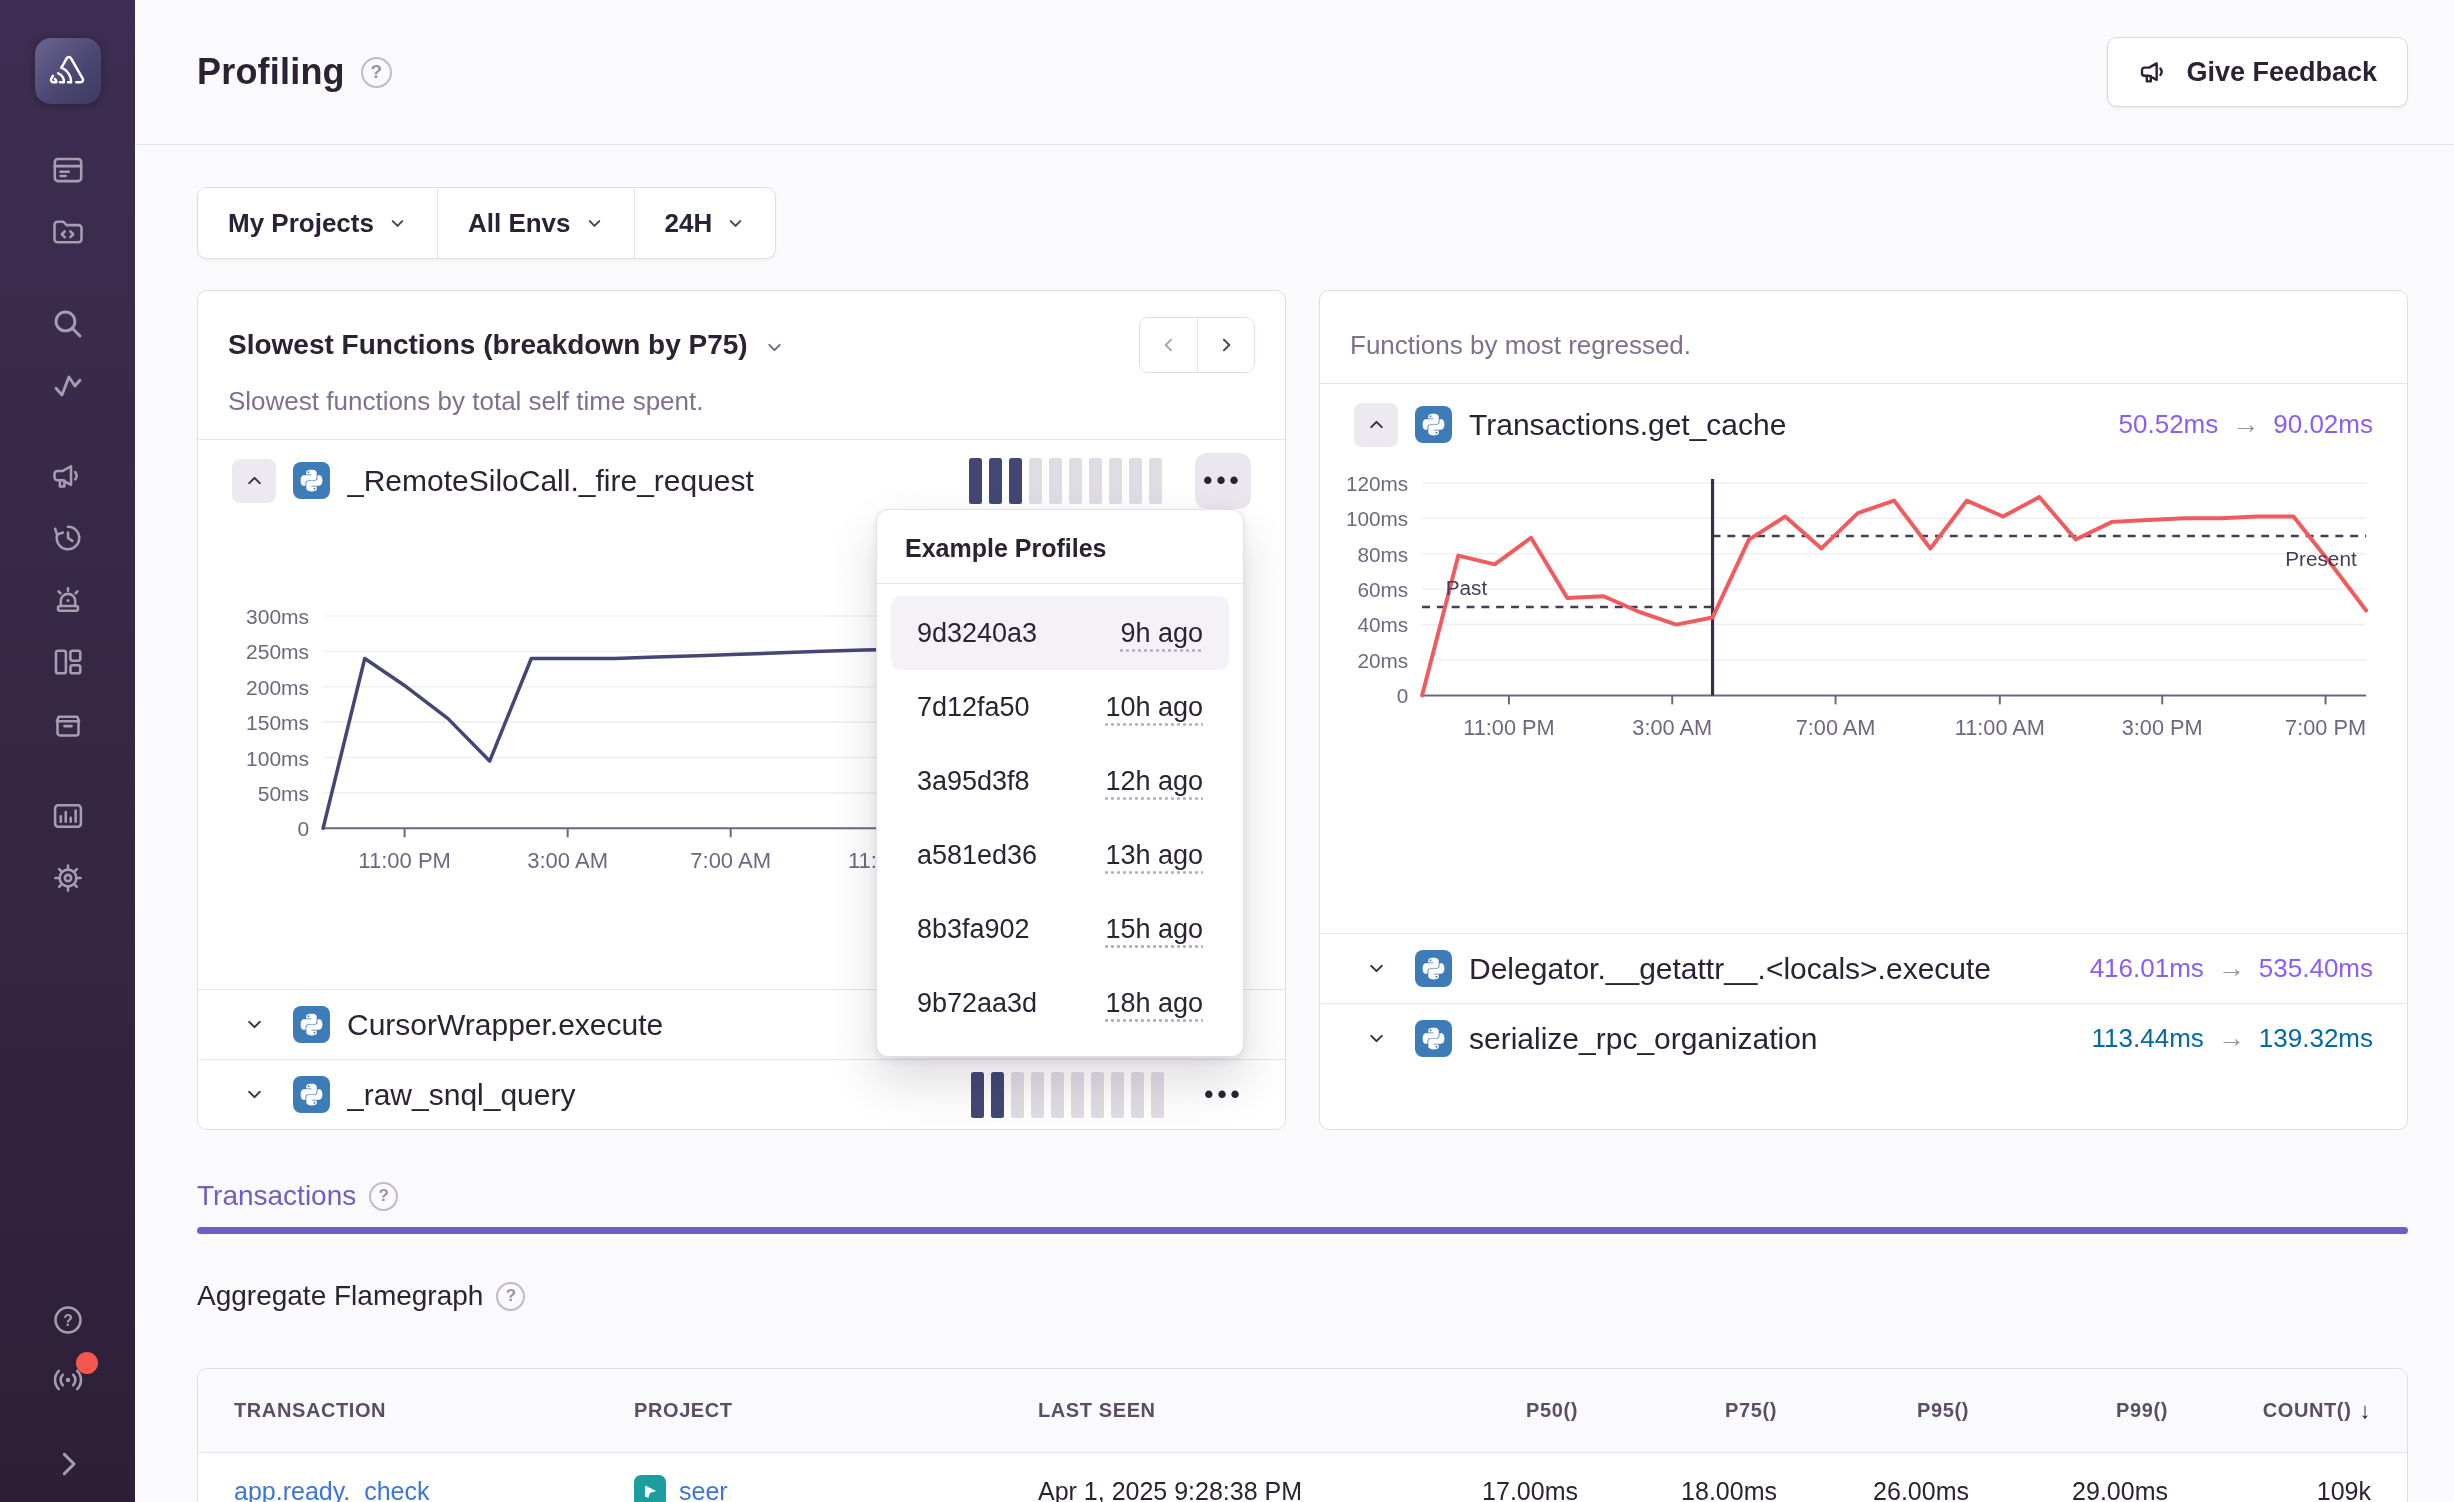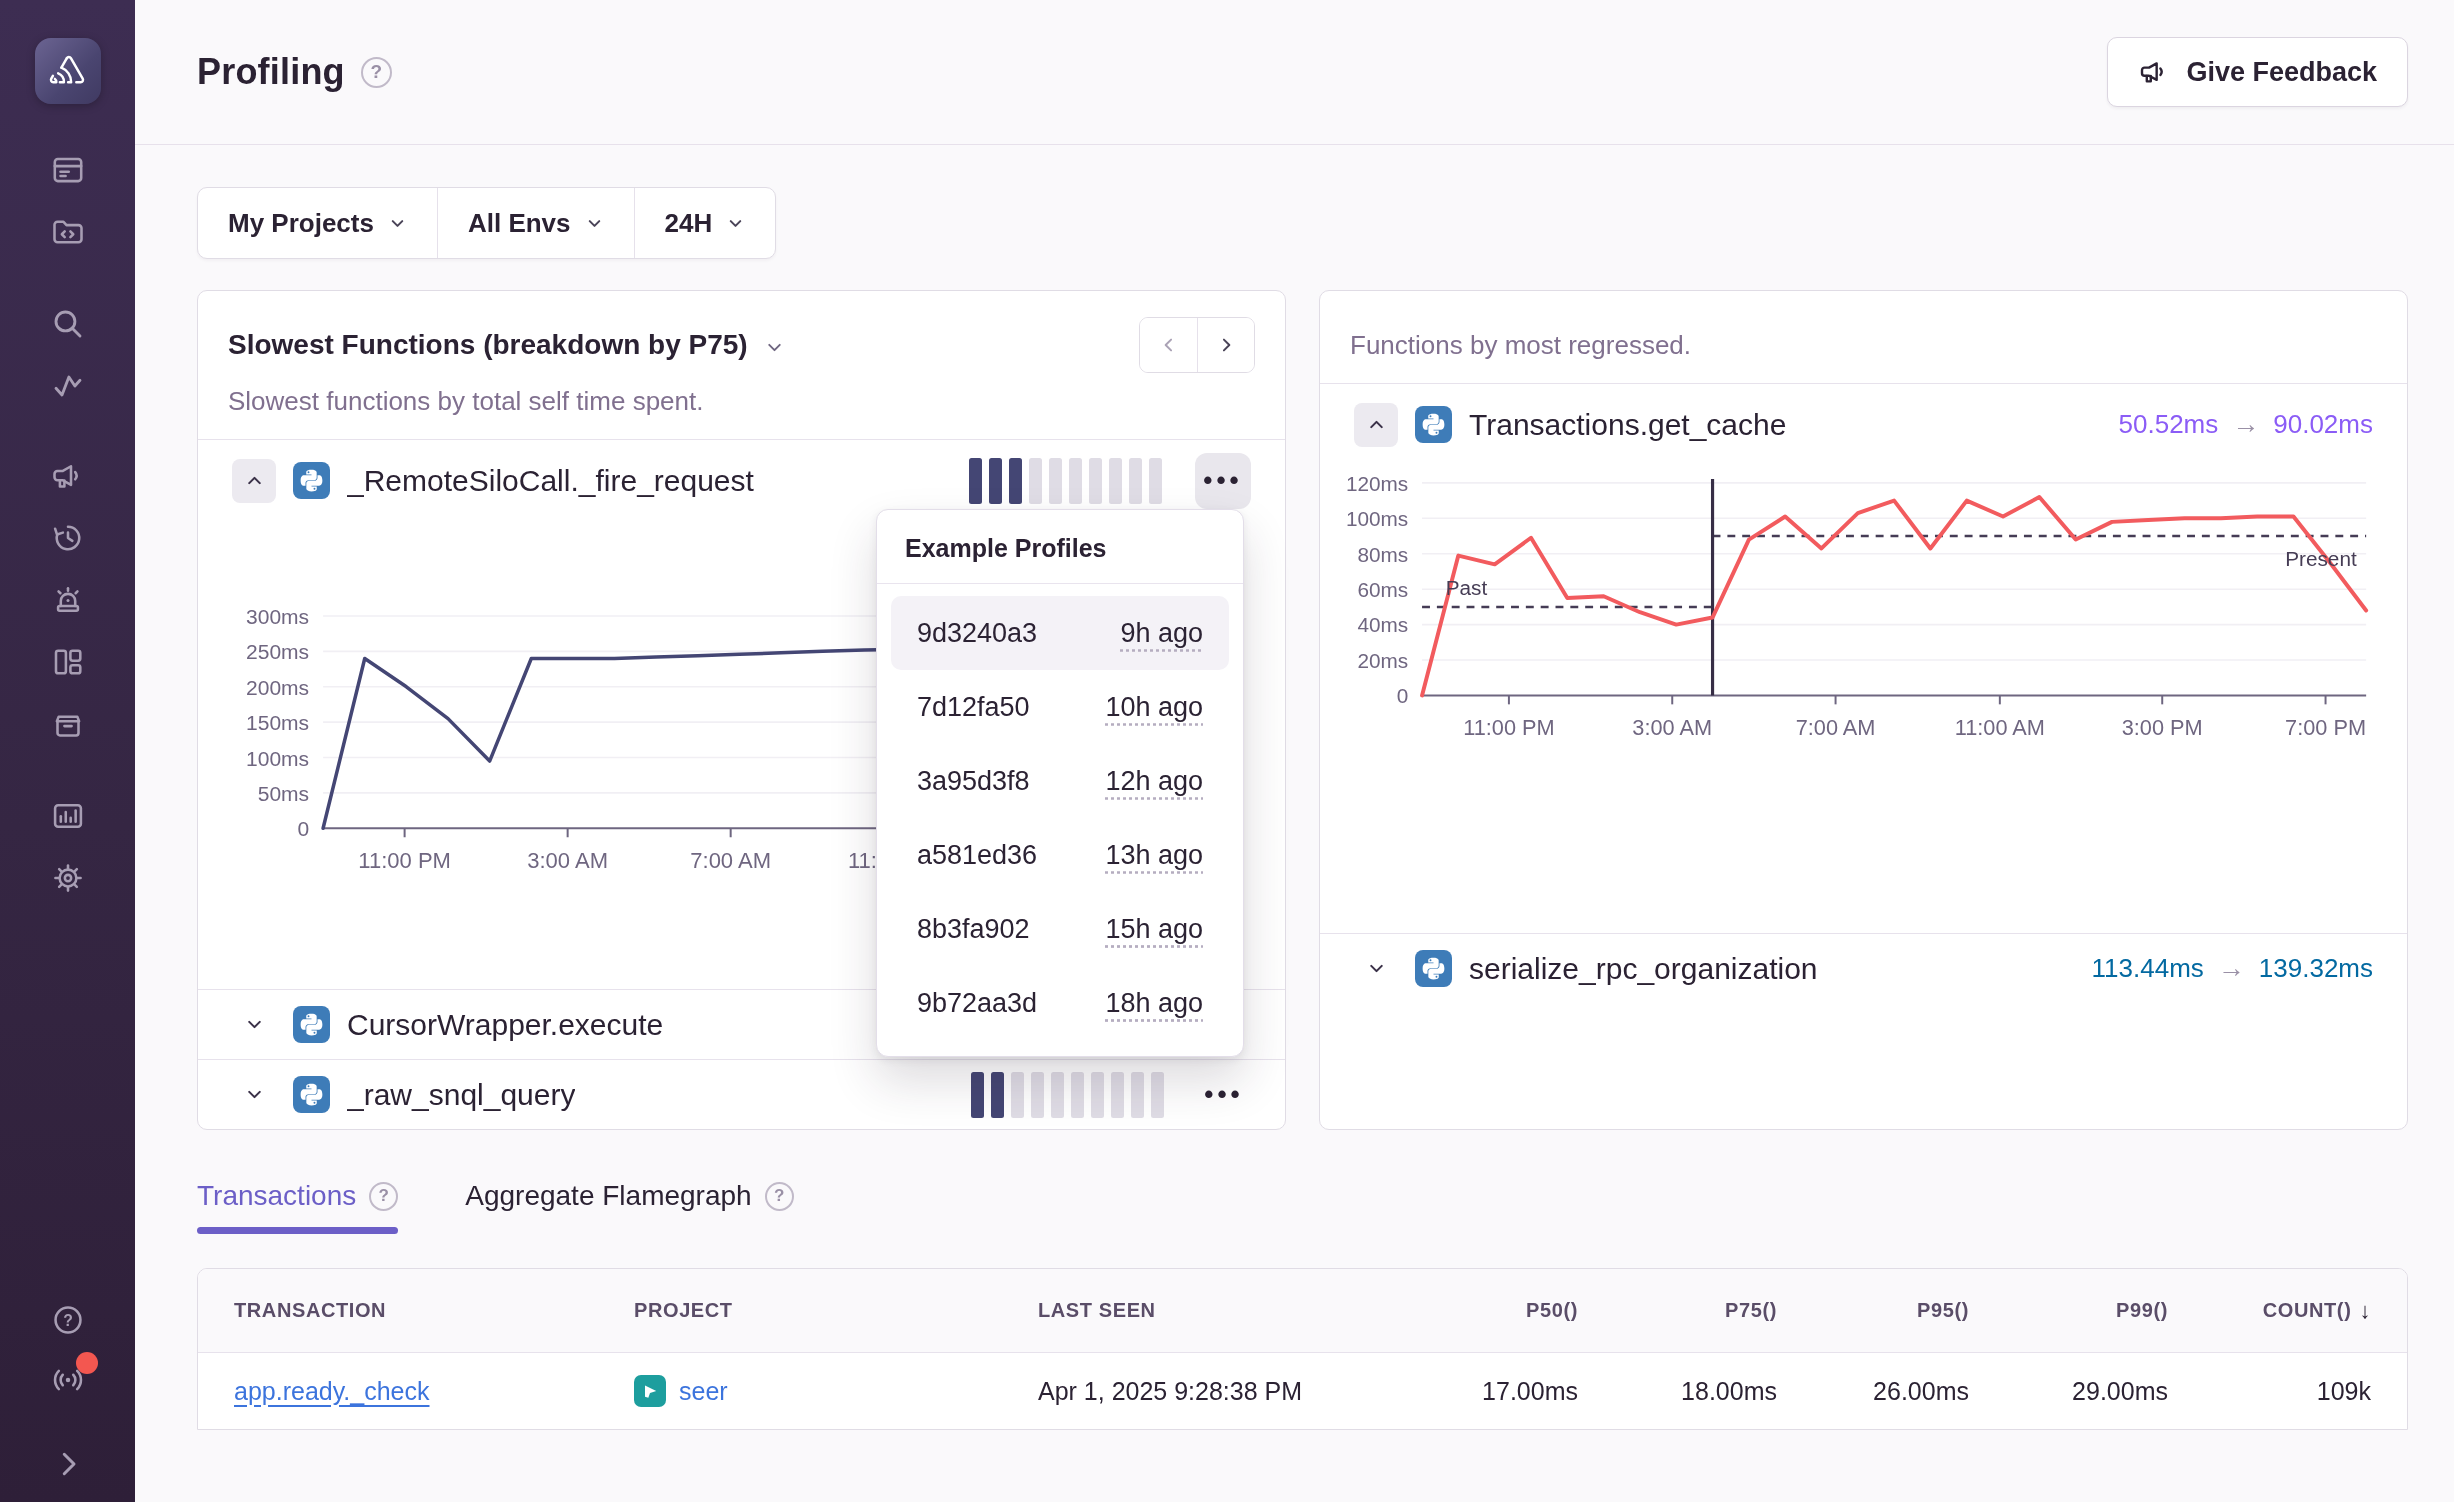--- a/index.html
+++ b/index.html
@@ -101,21 +101,21 @@
     position:absolute; left:678px; top:218px; width:368px; z-index:30;
     background:#fff; border:1px solid #E3DEE9; border-radius:12px;
     box-shadow:0 24px 48px rgba(43,34,51,.16), 0 3px 8px rgba(43,34,51,.08);
   }
   .popup-title { padding:24px 28px 20px; font-size:25px; font-weight:700; border-bottom:1px solid #E9E4EE; }
   .popup-list { padding:12px 14px 16px; }
   .popup-row { display:flex; justify-content:space-between; align-items:center; height:74px; padding:0 26px; border-radius:10px; font-size:27px; cursor:pointer; }
   .popup-row.active { background:#F4F2F7; }
   .popup-age { text-decoration:underline dotted #B5ADC0; text-underline-offset:8px; cursor:pointer; }
   
-  .tabs { display:flex; gap:67px; margin-top:50px; }
+  .tabs { display:flex; gap:46px; margin-top:50px;flex-direction:column; }
   .tab { display:flex; align-items:center; gap:13px; font-size:28px; padding-bottom:22px; position:relative; cursor:pointer; color:#2B2233; }
   .tab .help-circle { margin-left:0; width:29px; height:29px; font-size:17px; }
   .tab.active { color:#6C5FC7; }
   .tab.active::after { content:""; position:absolute; left:0; right:0; bottom:0; height:7px; border-radius:4px; background:#6C5FC7; }
   
   .searchbar {
     margin-top:43px; height:73px; background:#fff; border:1px solid #E0DCE5; border-radius:10px;
     display:flex; align-items:center; padding:0 24px; gap:18px;
   }
   .searchbar svg { width:29px; height:29px; color:#57475E; flex:none; }
@@ -535,20 +535,39 @@
               <text x="998.935" y="263" text-anchor="middle" class="tick xtick">7:00 PM</text>
               <line x1="85" y1="133.41666666666666" x2="378.8535" y2="133.41666666666666" stroke="#453C55" stroke-width="2.5" stroke-dasharray="8 7"></line>
               <line x1="378.8535" y1="61.75" x2="1040" y2="61.75" stroke="#453C55" stroke-width="2.5" stroke-dasharray="8 7"></line>
               <line x1="378.8535" y1="4" x2="378.8535" y2="223" stroke="#372E46" stroke-width="3.2"></line>
               <polyline points="85.0,223.0 121.7,81.5 158.5,90.4 195.2,63.5 231.9,124.5 268.7,122.7 305.4,138.8 342.1,151.3 378.8,144.2 415.6,65.3 452.3,42.0 489.0,74.3 525.8,38.5 562.5,25.9 599.2,74.3 636.0,25.9 672.7,42.0 709.4,22.3 746.2,65.3 782.9,47.4 819.6,45.6 856.3,43.8 893.1,43.8 929.8,42.0 966.5,42.0 1003.3,88.6 1040.0,137.0" fill="none" stroke="#F25B5E" stroke-width="4" stroke-linejoin="round" stroke-linecap="round"></polyline>
               <text x="108.875" y="121.41666666666666" text-anchor="start" class="anno">Past</text>
               <text x="1030.45" y="91.75" text-anchor="end" class="anno">Present</text>
             </svg>
         </div>
 
+        <div class="fn-row">
+          <div class="collapse-btn">
+              <svg viewBox="0 0 24 24" fill="none" stroke="currentColor" stroke-width="2.4" stroke-linecap="round" stroke-linejoin="round">
+                <path d="m6 9 6 6 6-6"></path>
+              </svg>
+            </div>
+          <div class="py-icon">
+              <svg viewBox="0 0 32 32">
+                <path fill="#fff" d="M15.9 4c-6.1 0-5.7 2.7-5.7 2.7v2.8h5.8v.8H7.9s-3.9-.4-3.9 5.7 3.4 5.9 3.4 5.9h2v-2.8s-.1-3.4 3.4-3.4h5.7s3.2.1 3.2-3.1V7.2S22.2 4 15.9 4zm-3.2 1.9a1.05 1.05 0 1 1 0 2.1 1.05 1.05 0 0 1 0-2.1z"></path>
+                <path fill="#fff" d="M16.1 28c6.1 0 5.7-2.7 5.7-2.7v-2.8H16v-.8h8.1s3.9.4 3.9-5.7-3.4-5.9-3.4-5.9h-2v2.8s.1 3.4-3.4 3.4h-5.7s-3.2-.1-3.2 3.1v5.2S9.8 28 16.1 28zm3.2-1.9a1.05 1.05 0 1 1 0-2.1 1.05 1.05 0 0 1 0 2.1z"></path>
+              </svg>
+            </div>
+          <span class="fn-name">Delegator.__getattr__.&lt;locals&gt;.execute</span>
+          <div class="fn-vals">
+            <span class="val-blue">416.01ms</span>
+            <span class="arrow-icon"></span>
+            <span class="val-blue">535.40ms</span>
+          </div>
+        </div>
 
         <div class="fn-row">
           <div class="collapse-btn">
               <svg viewBox="0 0 24 24" fill="none" stroke="currentColor" stroke-width="2.4" stroke-linecap="round" stroke-linejoin="round">
                 <path d="m6 9 6 6 6-6"></path>
               </svg>
             </div>
           <div class="py-icon">
               <svg viewBox="0 0 32 32">
                 <path fill="#fff" d="M15.9 4c-6.1 0-5.7 2.7-5.7 2.7v2.8h5.8v.8H7.9s-3.9-.4-3.9 5.7 3.4 5.9 3.4 5.9h2v-2.8s-.1-3.4 3.4-3.4h5.7s3.2.1 3.2-3.1V7.2S22.2 4 15.9 4zm-3.2 1.9a1.05 1.05 0 1 1 0 2.1 1.05 1.05 0 0 1 0-2.1z"></path>

